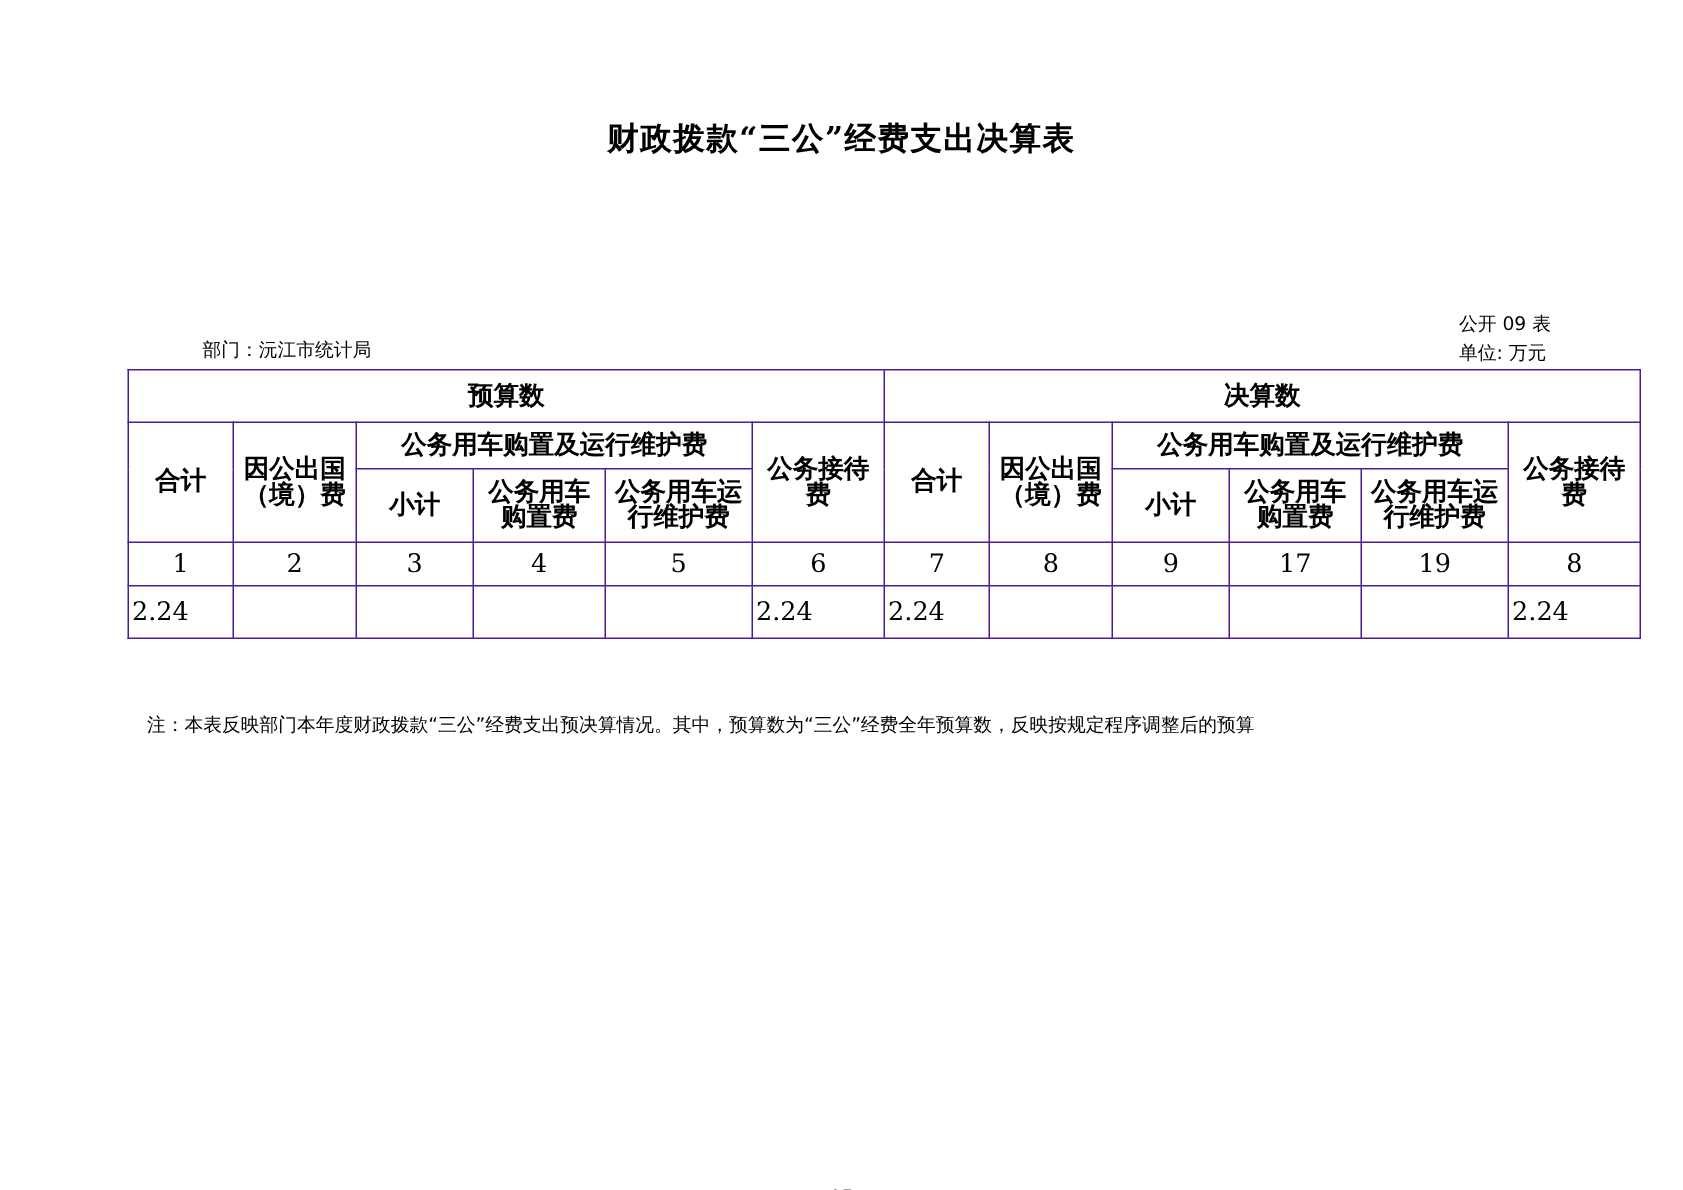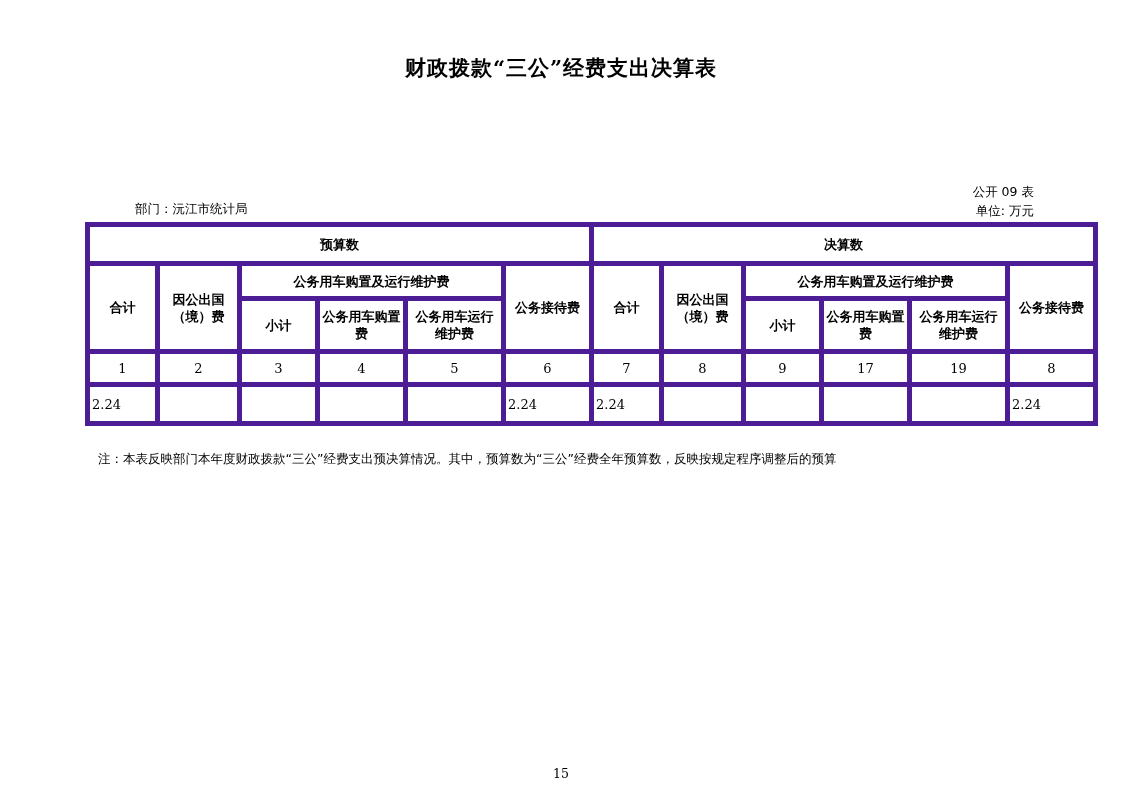--- a/index.html
+++ b/index.html
@@ -19,28 +19,28 @@
     width: 1122px;
     height: 793px;
     position: relative;
     box-sizing: border-box;
   }
   .doc-title {
     text-align: center;
     font-size: 21px;
     font-weight: bold;
     letter-spacing: 1px;
-    margin-top: 54px;
+    margin-top: 78px;
     font-family: "DejaVu Serif", "Liberation Serif", serif;
   }
   .meta-right {
     position: absolute;
     right: 88px;
     top: 128px;
-    text-align: right;
+    text-align: left;
     font-size: 12.5px;
     line-height: 19px;
   }
   .meta-left {
     position: absolute;
     left: 135px;
     top: 147px;
     font-size: 12.5px;
   }
   .tbl-wrap {
@@ -48,24 +48,24 @@
     left: 85px;
     top: 168px;
     width: 952px;
   }
   table.main {
     border-collapse: collapse;
     width: 952px;
     table-layout: fixed;
   }
   table.main td {
-    border: 5px solid #4c1d95;
+    border: 1px solid #4c1d95;
     text-align: center;
     vertical-align: middle;
-    font-size: 13px;
+    font-size: 17px;
     font-family: "DejaVu Serif", "Liberation Serif", serif;
     font-weight: bold;
     padding: 1px 2px;
     line-height: 17px;
   }
   table.main td.grp {
     height: 32px;
   }
   table.main td.hdr {
     height: 74px;

